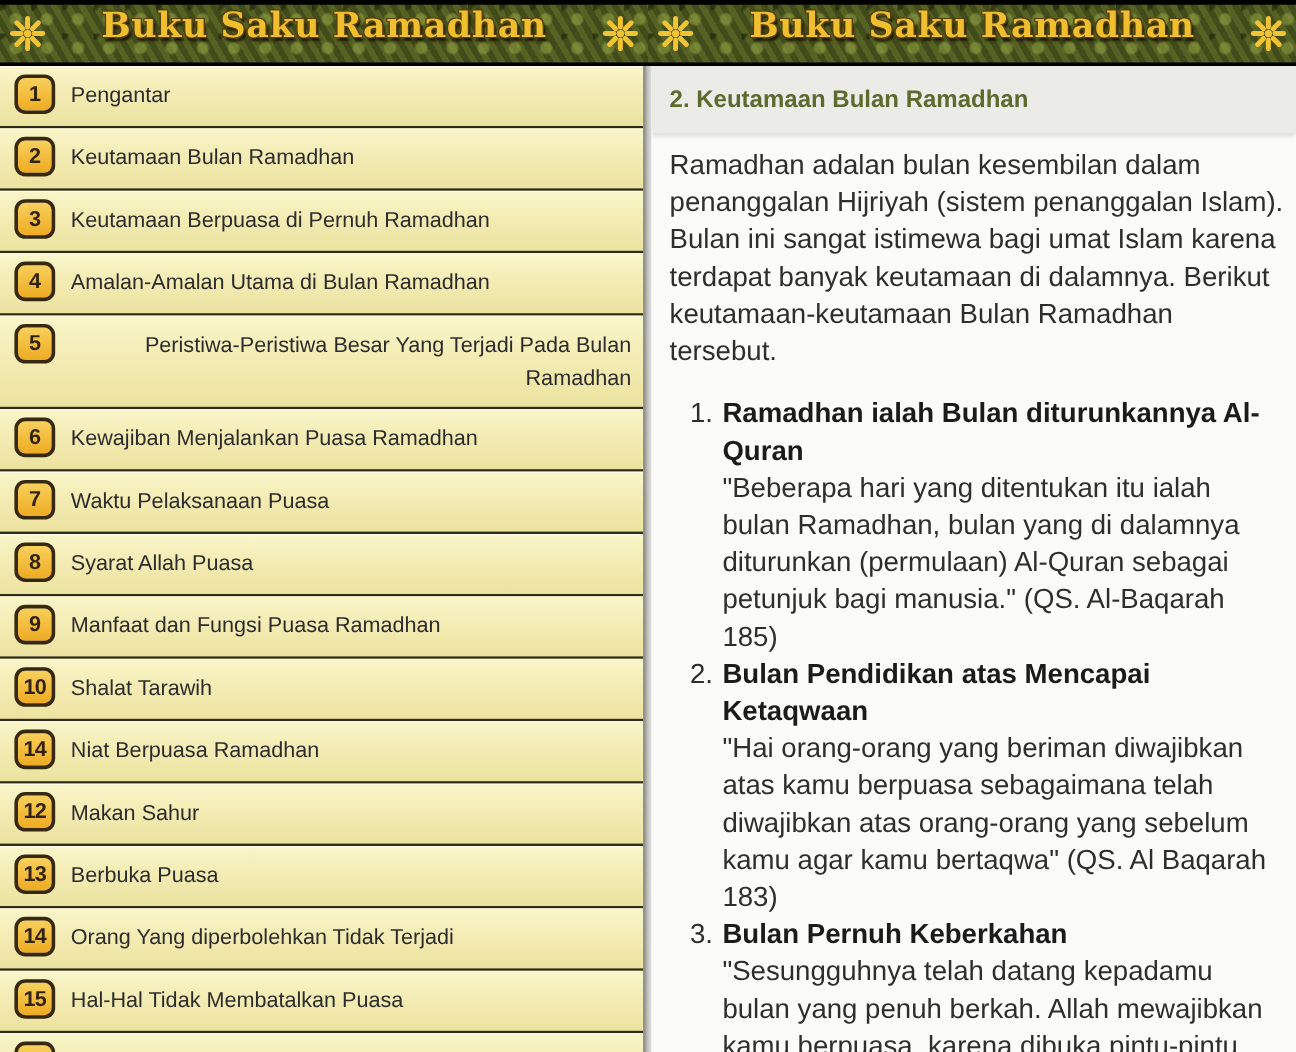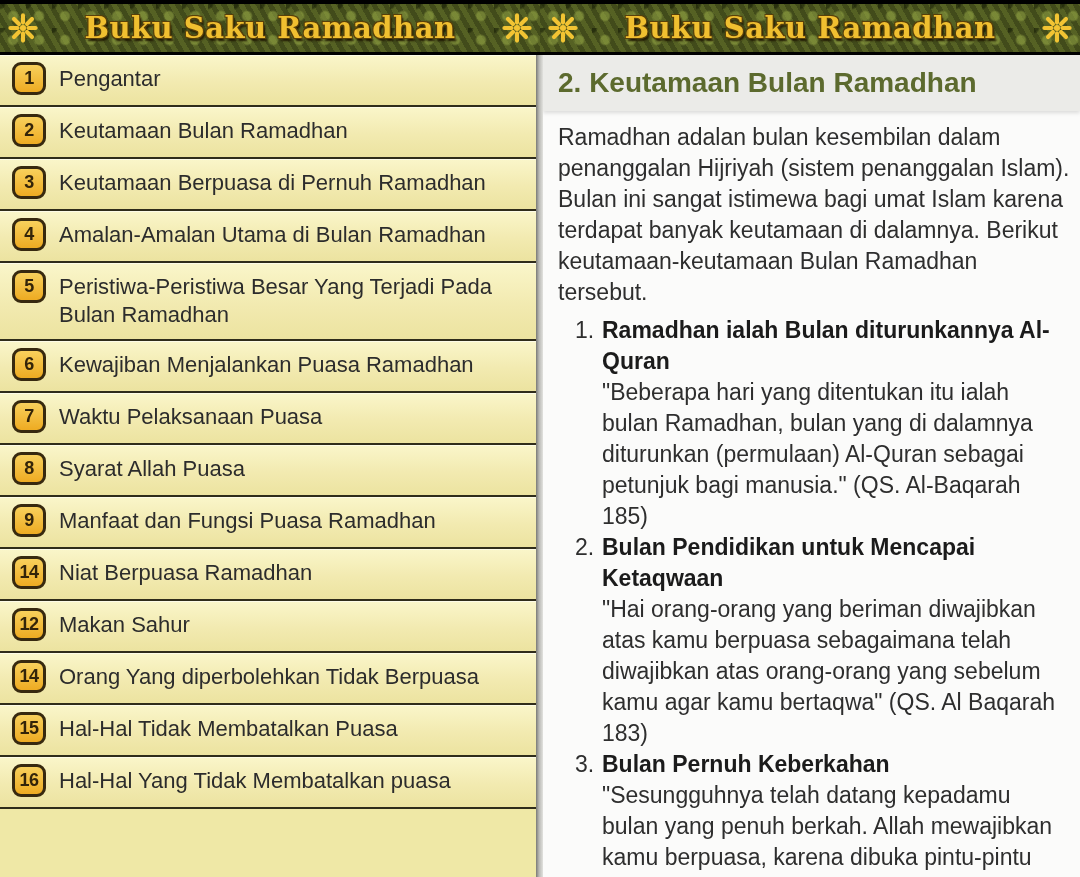--- a/index.html
+++ b/index.html
@@ -6,21 +6,21 @@
   body { font-family:"Liberation Sans", sans-serif; background:#000; }
   .screen { width:1080px; height:877px; overflow:hidden; position:relative; background:#fbfbfb; }
 
   
   .header {
     height:55px; width:100%; background:#000;
     padding:4px 0 3px 0; display:flex;
   }
   .header-half {
     width:540px; height:48px; position:relative;
-    display:flex; align-items:center; justify-content:center;
+    display:flex; align-items:flex-start; justify-content:center;
     background-color:#4c5620;
     background-image:
       radial-gradient(circle at 13px 12px, rgba(150,168,70,.55) 0 4px, rgba(150,168,70,0) 6px),
       radial-gradient(circle at 0px 0px, rgba(18,24,4,.55) 0 4px, rgba(18,24,4,0) 6px),
       repeating-linear-gradient(60deg, rgba(108,124,44,.30) 0 5px, rgba(42,50,14,.30) 5px 10px);
     background-size:26px 24px, 26px 24px, auto;
   }
   .app-title {
     font-family:"DejaVu Serif", serif;
     font-weight:bold; font-size:29px; letter-spacing:.5px;
@@ -44,35 +44,35 @@
     box-shadow:inset 0 1px 0 rgba(255,255,255,.55);
     cursor:pointer;
   }
   .badge {
     flex:0 0 auto; width:34px; height:33px; margin-top:-3px;
     border:3px solid #37290f; border-radius:9px;
     background:linear-gradient(180deg,#f8d05c 0%, #eeab22 100%);
     color:#332409; font-weight:bold; font-size:18px; letter-spacing:-0.5px;
     display:flex; align-items:center; justify-content:center;
   }
-  .item-label { margin-left:13px; font-size:22px; line-height:28px; color:#2c2c2c; }
+  .item-label { margin-left:13px; font-size:18px; line-height:28px; color:#2c2c2c;text-align:right; }
 
   
   .pane-divider { width:7px; background:linear-gradient(90deg,#7a7a76 0%, #b9b9b5 45%, #e2e2de 100%); }
 
   
   .content { flex:1; background:#fbfbfa; overflow:hidden; display:flex; flex-direction:column; }
   .content-titlebar {
     height:56px; background:#ebebe8; flex:0 0 auto;
     display:flex; align-items:center; padding-left:15px;
     box-shadow:0 2px 4px rgba(0,0,0,.13); position:relative; z-index:2;
   }
-  .content-title { font-size:28px; font-weight:bold; color:#5c6a2e; }
+  .content-title { font-size:20px; font-weight:bold; color:#5c6a2e; }
   .content-body { padding:11px 10px 0 15px; font-size:23px; line-height:31px; color:#2e2e2e; }
-  .intro { margin-bottom:7px; }
+  .intro { margin-bottom:21px; }
   .point { display:flex; }
   .pt-num { flex:0 0 44px; padding-left:17px; color:#2e2e2e; }
   .pt-text { flex:1; padding-right:2px; }
   .pt-heading { font-weight:bold; color:#1b1b1b; }
 </style>
 </head>
 <body>
 
 <div class="screen">
 
@@ -170,30 +170,38 @@
       </div>
       <div class="list-item">
         <div class="badge">8</div>
         <div class="item-label">Syarat Allah Puasa</div>
       </div>
       <div class="list-item">
         <div class="badge">9</div>
         <div class="item-label">Manfaat dan Fungsi Puasa Ramadhan</div>
       </div>
       <div class="list-item">
+        <div class="badge">10</div>
+        <div class="item-label">Shalat Tarawih</div>
+      </div>
+      <div class="list-item">
         <div class="badge">14</div>
         <div class="item-label">Niat Berpuasa Ramadhan</div>
       </div>
       <div class="list-item">
         <div class="badge">12</div>
         <div class="item-label">Makan Sahur</div>
       </div>
       <div class="list-item">
+        <div class="badge">13</div>
+        <div class="item-label">Berbuka Puasa</div>
+      </div>
+      <div class="list-item">
         <div class="badge">14</div>
-        <div class="item-label">Orang Yang diperbolehkan Tidak Berpuasa</div>
+        <div class="item-label">Orang Yang diperbolehkan Tidak Terjadi</div>
       </div>
       <div class="list-item">
         <div class="badge">15</div>
         <div class="item-label">Hal-Hal Tidak Membatalkan Puasa</div>
       </div>
       <div class="list-item">
         <div class="badge">16</div>
         <div class="item-label">Hal-Hal Yang Tidak Membatalkan puasa</div>
       </div>
     </div>
@@ -211,21 +219,21 @@
           <div class="pt-num">1.</div>
           <div class="pt-text">
             <span class="pt-heading">Ramadhan ialah Bulan diturunkannya Al-Quran</span>
             <div>"Beberapa hari yang ditentukan itu ialah bulan Ramadhan, bulan yang di dalamnya diturunkan (permulaan) Al-Quran sebagai petunjuk bagi manusia." (QS. Al-Baqarah 185)</div>
           </div>
         </div>
 
         <div class="point">
           <div class="pt-num">2.</div>
           <div class="pt-text">
-            <span class="pt-heading">Bulan Pendidikan untuk Mencapai Ketaqwaan</span>
+            <span class="pt-heading">Bulan Pendidikan atas Mencapai Ketaqwaan</span>
             <div>"Hai orang-orang yang beriman diwajibkan atas kamu berpuasa sebagaimana telah diwajibkan atas orang-orang yang sebelum kamu agar kamu bertaqwa" (QS. Al Baqarah 183)</div>
           </div>
         </div>
 
         <div class="point">
           <div class="pt-num">3.</div>
           <div class="pt-text">
             <span class="pt-heading">Bulan Pernuh Keberkahan</span>
             <div>"Sesungguhnya telah datang kepadamu bulan yang penuh berkah. Allah mewajibkan kamu berpuasa, karena dibuka pintu-pintu surga, ditutup pintu-pintu neraka, dan dibelenggu syaitan-</div>
           </div>

